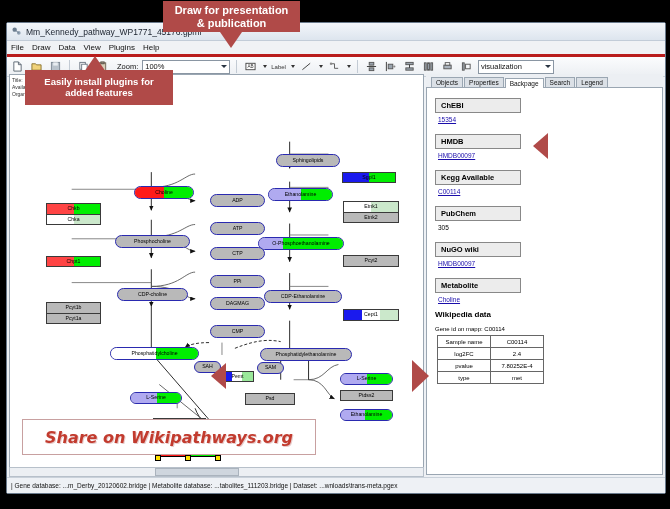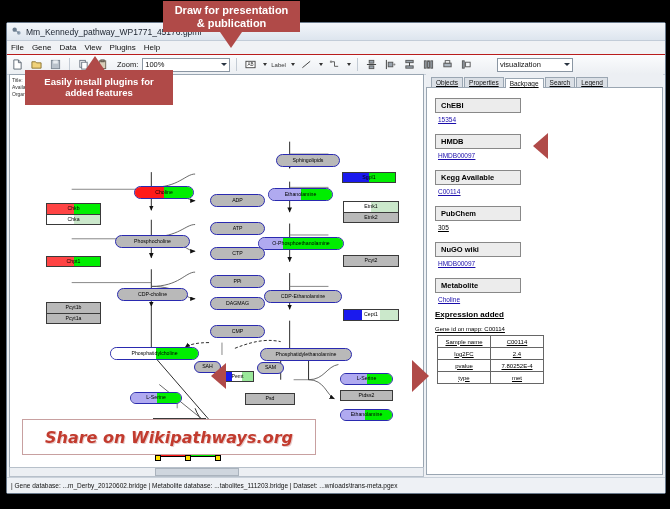--- a/index.html
+++ b/index.html
@@ -7,40 +7,40 @@
   #root{position:relative;width:670px;height:509px;background:#000;}
 
   
   .win{position:absolute;left:6px;top:22px;width:658px;height:470px;background:#eef1f5;
        border:1px solid #6a7a8c;border-radius:2px;box-shadow:0 0 3px #000;}
   .titlebar{height:17px;background:linear-gradient(#f3f6fa,#dde5ee);
             border-bottom:1px solid #c2ccd8;display:flex;align-items:center;padding:0 4px;}
   .titlebar .tb-icon{width:11px;height:11px;margin-right:4px;flex:0 0 auto;}
   .titlebar .tb-text{font-size:8.5px;color:#18202c;white-space:nowrap;overflow:hidden;}
 
-  .menubar{height:13px;background:#f0f2f5;border-bottom:1px solid #b91c1c;
+  .menubar{height:13px;background:#f0f2f5;border-bottom:3px solid #b91c1c;
            display:flex;align-items:center;padding:0 4px;gap:8px;}
   .menubar span{font-size:8px;color:#111;cursor:default;}
 
   .toolbar{height:19px;background:linear-gradient(#fbfcfd,#eceff3);
            border-bottom:1px solid #c9d1da;display:flex;align-items:center;padding:0 3px;gap:4px;}
   .tbtn{width:13px;height:13px;border:1px solid transparent;display:flex;
         align-items:center;justify-content:center;}
   .sep{width:1px;height:13px;background:#c3cbd4;margin:0 2px;}
   .zoomlbl{font-size:7.5px;color:#111;margin-left:3px;}
   .combo{height:12px;border:1px solid #8a96a3;background:#fff;display:flex;
          align-items:center;justify-content:space-between;padding:0 2px;font-size:7.5px;color:#111;}
   .combo .car{width:0;height:0;border-left:3px solid transparent;border-right:3px solid transparent;
               border-top:3px solid #2a3542;}
   .mini-car{width:0;height:0;border-left:2.5px solid transparent;border-right:2.5px solid transparent;
             border-top:3px solid #333;margin-left:1px;}
   .tlabel{font-size:6px;color:#333;}
 
   
-  .content{position:absolute;left:0;top:49px;right:0;bottom:16px;display:flex;text-decoration:underline;}
+  .content{position:absolute;left:0;top:49px;right:0;bottom:16px;display:flex;}
   .canvaswrap{position:relative;flex:1 1 auto;background:#fff;border:1px solid #9aa6b2;margin:2px;overflow:hidden;}
   .sidewrap{position:relative;width:237px;flex:0 0 auto;margin:2px 2px 2px 0;display:flex;flex-direction:column;}
 
   
   .meta{position:absolute;left:2px;top:2px;font-size:5px;color:#333;line-height:7px;}
 
   
   .node{position:absolute;box-sizing:border-box;font-size:5.2px;color:#000;
         display:flex;align-items:center;justify-content:center;text-align:center;
         line-height:1;white-space:nowrap;overflow:hidden;}
@@ -110,21 +110,21 @@
       <svg class="tb-icon" viewBox="0 0 12 12">
         <circle cx="4" cy="4" r="2.4" fill="#6b7d8f"></circle>
           <circle cx="8.5" cy="7.5" r="2" fill="#8fa0b2"></circle>
         <line x1="4" y1="4" x2="8.5" y2="7.5" stroke="#6b7d8f" stroke-width="1"></line>
       </svg>
       <div class="tb-text">Mm_Kennedy_pathway_WP1771_45176.gpml</div>
     </div>
 
     <div class="menubar">
       <span>File</span>
-      <span>Gene</span>
+      <span>Draw</span>
       <span>Data</span>
       <span>View</span>
       <span>Plugins</span>
       <span>Help</span>
     </div>
 
     <div class="toolbar">
       <div class="tbtn">
         <svg width="11" height="11" viewBox="0 0 12 12">
             <path d="M2 1h5l3 3v7H2z" fill="#fff" stroke="#5a6672"></path>
@@ -217,21 +217,21 @@
             <rect x="2" y="4.5" width="8" height="4" fill="#aab3bd" stroke="#555"></rect>
             <rect x="3.5" y="1.8" width="5" height="2.7" fill="#fff" stroke="#555"></rect>
           </svg>
       </div>
       <div class="tbtn">
         <svg width="11" height="11" viewBox="0 0 12 12">
             <rect x="1.5" y="2" width="2" height="8" fill="#9aa4ae" stroke="#555"></rect>
             <rect x="5" y="3.5" width="5" height="5" fill="none" stroke="#555"></rect>
           </svg>
       </div>
-      <div class="combo" style="width:70px;margin-left:19px">
+      <div class="combo" style="width:70px;margin-left:0">
         <span>visualization</span>
         <span class="car"></span>
       </div>
     </div>
 
     <div class="content">
 
       <div class="canvaswrap">
 
         <div class="meta">
@@ -500,21 +500,21 @@
 
           <div class="dbhead">PubChem</div>
           <span class="dbplain">305</span>
 
           <div class="dbhead">NuGO wiki</div>
           <a class="dblink" href="#">HMDB00097</a>
 
           <div class="dbhead">Metabolite</div>
           <a class="dblink" href="#">Choline</a>
 
-          <div class="exprhead">Expression added</div>
+          <div class="exprhead">Wikipedia data</div>
           <div class="geneid">Gene id on mapp: C00114</div>
           <table class="expr">
             <tbody>
                 <tr>
               <td>Sample name</td>
               <td>C00114</td>
             </tr>
             <tr>
               <td>log2FC</td>
               <td>2.4</td>

